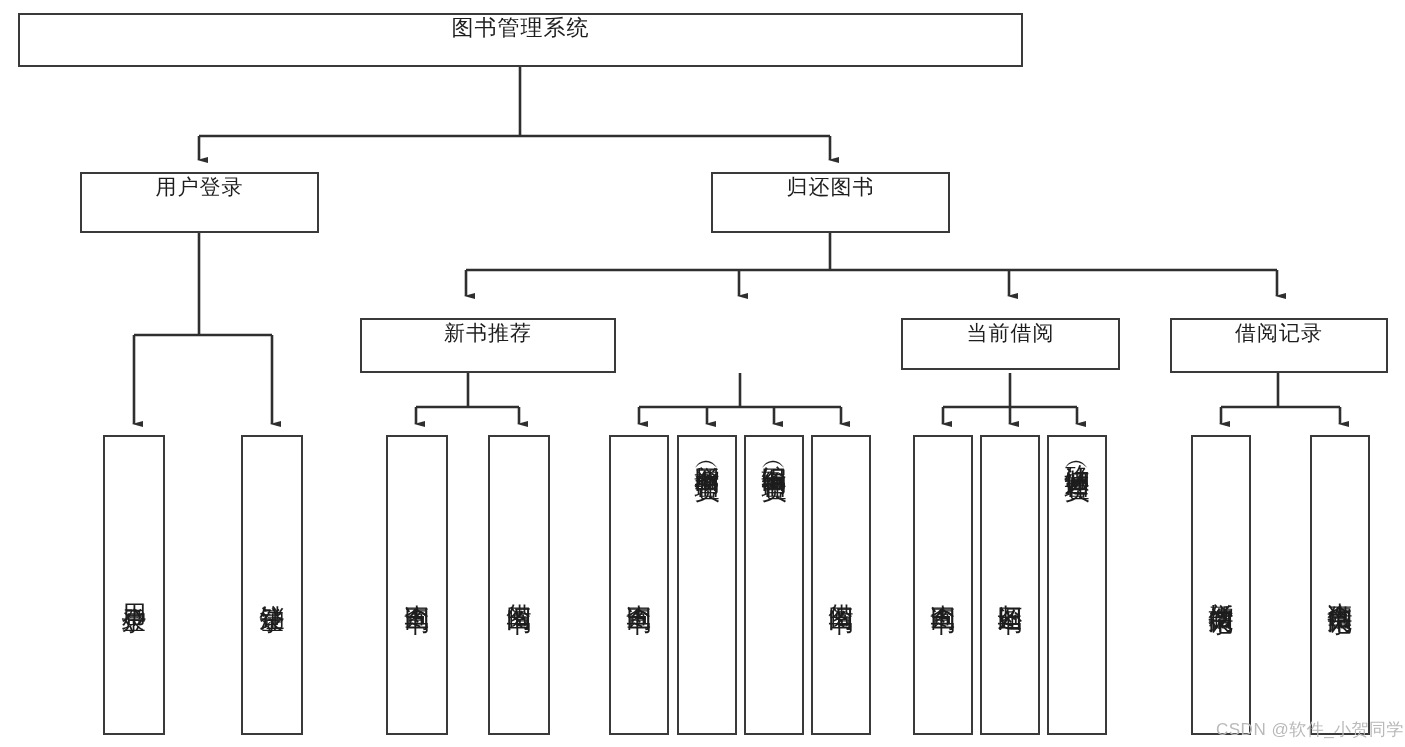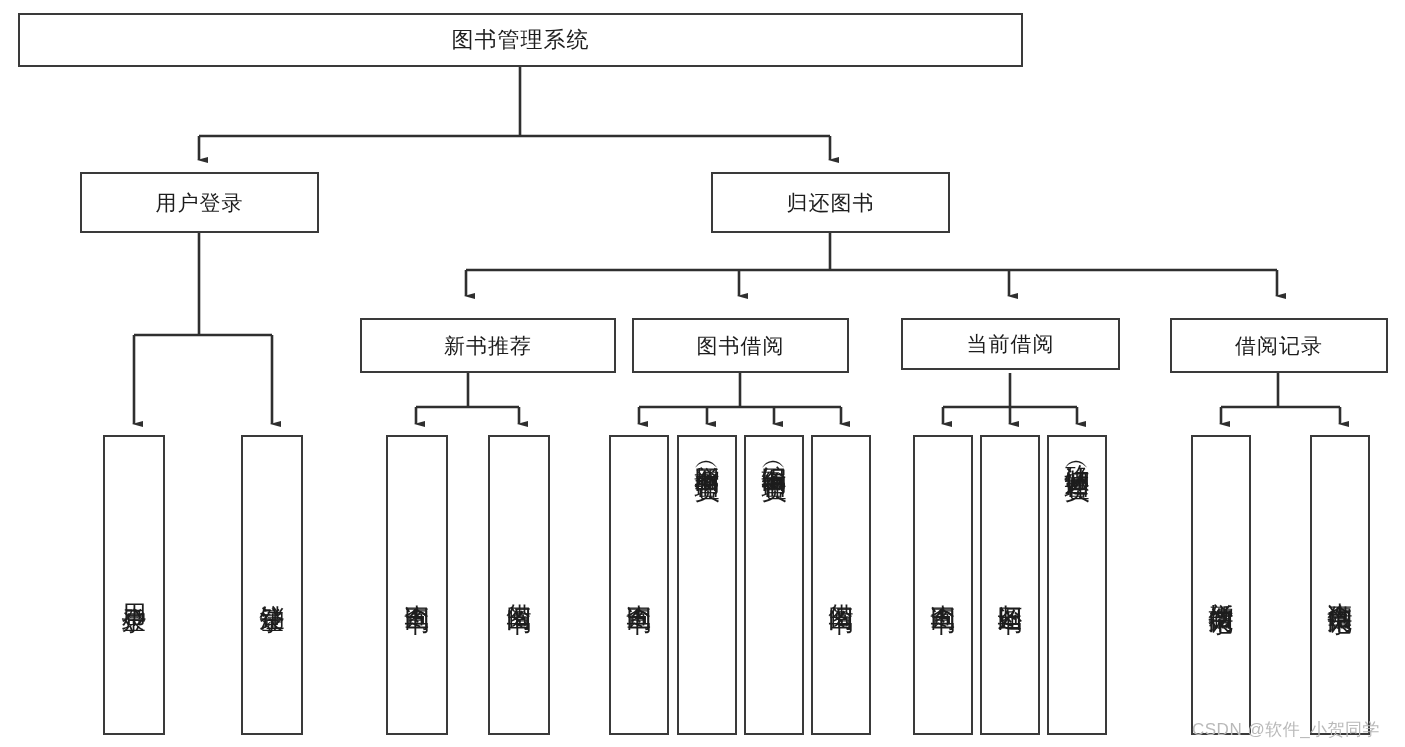--- a/index.html
+++ b/index.html
@@ -24,21 +24,21 @@
     width: 1405px;
     height: 747px;
     pointer-events: none;
   }
   .node {
     position: absolute;
     box-sizing: border-box;
     border: 2px solid #3a3a3a;
     background: #ffffff;
     display: flex;
-    align-items: center;
+    align-items: flex-start;
     justify-content: center;
     color: #1d1d1d;
   }
   .node.horiz {
     font-size: 21px;
     letter-spacing: 1px;
     line-height: 1.2;
   }
   .node.root {
     font-size: 22px;
@@ -65,20 +65,21 @@
     height: 100%;
   }
   .leaf-inner.short { align-items: center; }
   .leaf-inner.tall { align-items: flex-start; padding-top: 2px; }
   .watermark {
     position: absolute;
     font-size: 17px;
     color: #b9b9b9;
     white-space: nowrap;
     letter-spacing: 0.5px;
+    padding-left: 24px;
   }
 </style>
 </head>
 <body>
 
 <div id="canvas">
 
   <svg id="wires" viewBox="0 0 1405 747">
     <defs>
       <marker id="arrow" markerWidth="10" markerHeight="12" refX="3" refY="9" orient="auto" markerUnits="userSpaceOnUse">
@@ -136,23 +137,20 @@
   <div class="node horiz" style="left:80px; top:172px; width:239px; height:61px;">
     <span>用户登录</span>
   </div>
   <div class="node horiz" style="left:711px; top:172px; width:239px; height:61px;">
     <span>归还图书</span>
   </div>
 
   <div class="node horiz" style="left:360px; top:318px; width:256px; height:55px;">
     <span>新书推荐</span>
   </div>
-  <div class="node horiz" style="left:632px; top:318px; width:217px; height:55px;">
-    <span>图书借阅</span>
-  </div>
   <div class="node horiz" style="left:901px; top:318px; width:219px; height:52px;">
     <span>当前借阅</span>
   </div>
   <div class="node horiz" style="left:1170px; top:318px; width:218px; height:55px;">
     <span>借阅记录</span>
   </div>
 
   <div class="node leaf" style="left:103px; top:435px; width:62px; height:300px;">
     <div class="leaf-inner short">
       <span class="vtext">用户登录</span>

